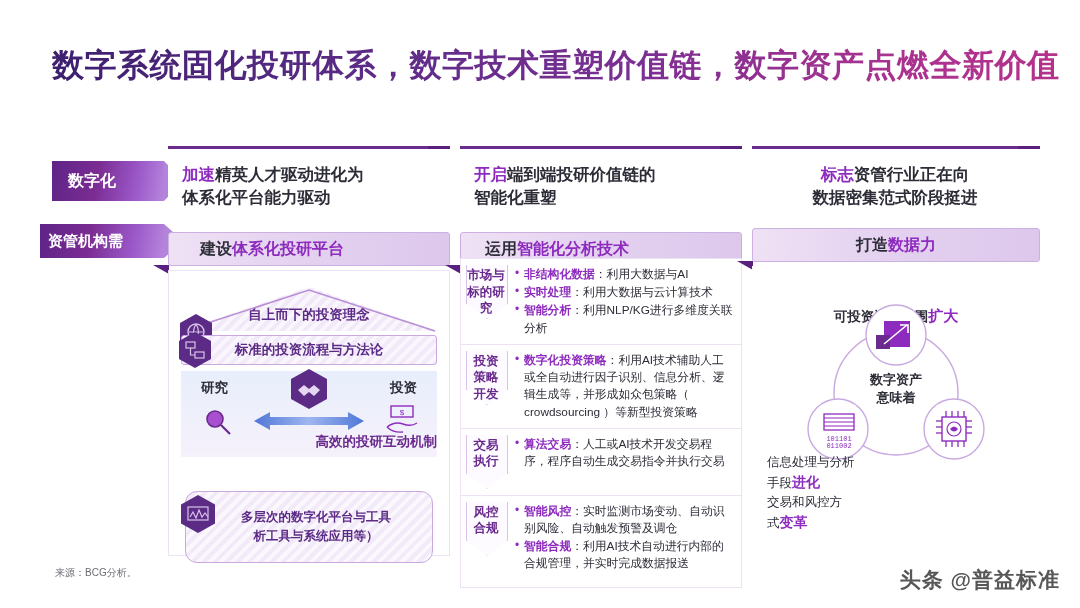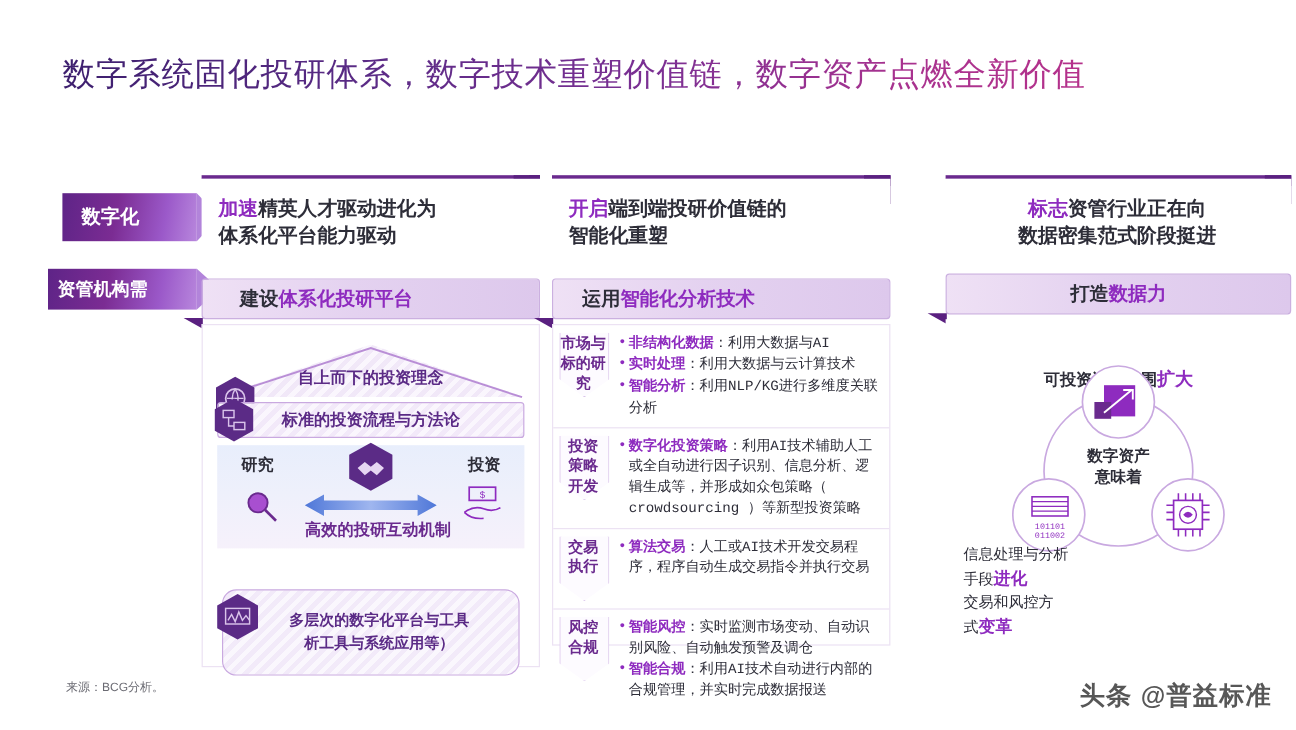--- a/index.html
+++ b/index.html
@@ -7,32 +7,32 @@
   body{
     font-family:"Liberation Sans","DejaVu Sans",sans-serif;
     background:#ffffff;
     position:relative;
     overflow:hidden;
   }
 
   
   #title{
     position:absolute; left:52px; top:44px;
-    font-size:27px; font-weight:normal; letter-spacing:0.5px;
+    font-size:32px; font-weight:bold; letter-spacing:0.5px;
     background:linear-gradient(90deg,#3d1f6e 0%,#5b2b86 30%,#7b2f93 58%,#a8328f 82%,#b5318b 100%);
     -webkit-background-clip:text; background-clip:text;
     -webkit-text-fill-color:transparent; color:#6a2a86;
     white-space:nowrap;
   }
 
   
   .col{ position:absolute; top:146px; }
   #col-left  { left:168px; width:282px; height:410px; }
   #col-mid   { left:460px; width:282px; height:410px; }
-  #col-right { left:788px; width:288px; height:410px; }
+  #col-right { left:752px; width:288px; height:410px; }
 
   .col-topline{
     position:absolute; left:0; top:0; width:100%; height:3px;
     background:#6a2a8e;
   }
   .col-bracket{
     position:absolute; right:0; top:0; width:22px; height:24px;
     border-top:9px solid #5a2080; border-right:9px solid #5a2080;
   }
 
@@ -69,21 +69,21 @@
     border-top:9px solid #5a2080;
   }
 
   
   .col-body{
     position:absolute; left:0; width:100%;
     background:#ffffff;
     border:1px solid #ece2f3;
   }
   #col-left .col-body { top:124px; height:286px; }
-  #col-mid  .col-body { top:124px; height:268px;font-family:Liberation Mono, monospace; }
+  #col-mid  .col-body { top:112px; height:330px; }
   #col-right .col-body{ top:120px; height:290px; border-color:transparent; }
 
   
   .tag-arrow{
     position:absolute;
     height:40px; display:flex; align-items:center;
     color:#fff; font-weight:bold; font-size:16px;
     background:linear-gradient(100deg,#5e2487 0%,#7b2c93 40%,#9b59c9 75%,#b887dd 100%);
     padding-left:16px;
   }
@@ -127,21 +127,21 @@
     position:absolute; left:-4px; top:50%; transform:translateY(-50%);
     width:34px; height:38px;
   }
 
   .interact{
     position:relative; margin-top:6px; height:86px;
     background:linear-gradient(180deg,#e8eefc 0%,#eef0fb 45%,#f6f1fb 100%);
   }
   .in-left{ position:absolute; left:20px; top:8px; font-size:13.5px;font-weight:bold;color:#2d2d38;}
   .in-right{ position:absolute; right:20px; top:8px; font-size:13.5px;font-weight:bold;color:#2d2d38;}
-  .in-center{ position:absolute; left:0;right:0;bottom:6px; text-align:center;
+  .in-center{ position:absolute; left:0;right:0;bottom:6px; text-align:right;
               font-size:13.5px; font-weight:bold; color:#6a2a8e;padding-left:12px;}
   .in-hex{ position:absolute; left:50%; top:-4px; transform:translateX(-50%); width:40px;height:44px;}
   .in-arrow{ position:absolute; left:50%; top:40px; transform:translateX(-50%); }
   .in-mag{ position:absolute; left:22px; top:36px; }
   .in-hand{ position:absolute; right:18px; top:34px; }
 
   .tools-box{
     position:absolute; left:16px; top:200px; width:248px; height:72px;
     border:1px solid #c9a9e0; border-radius:12px;
     background:repeating-linear-gradient(135deg,#faf7fd 0 4px,#f2eaf9 4px 8px);

